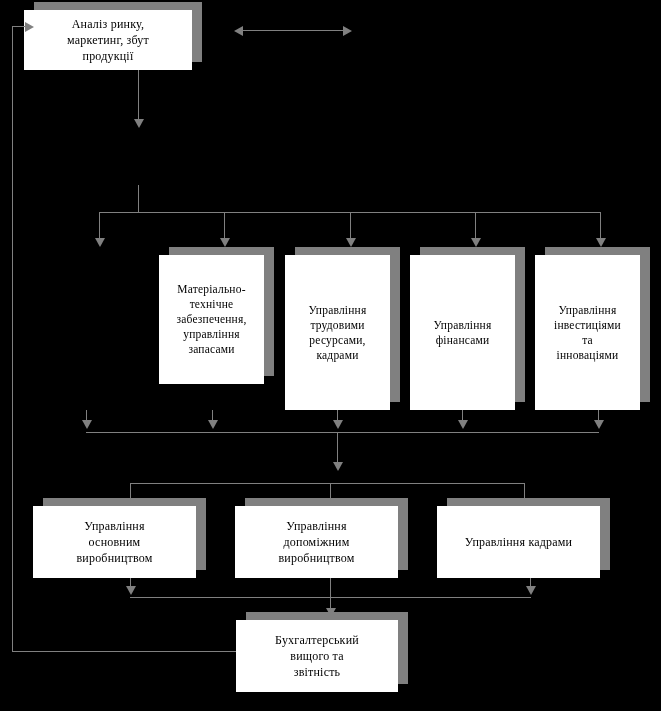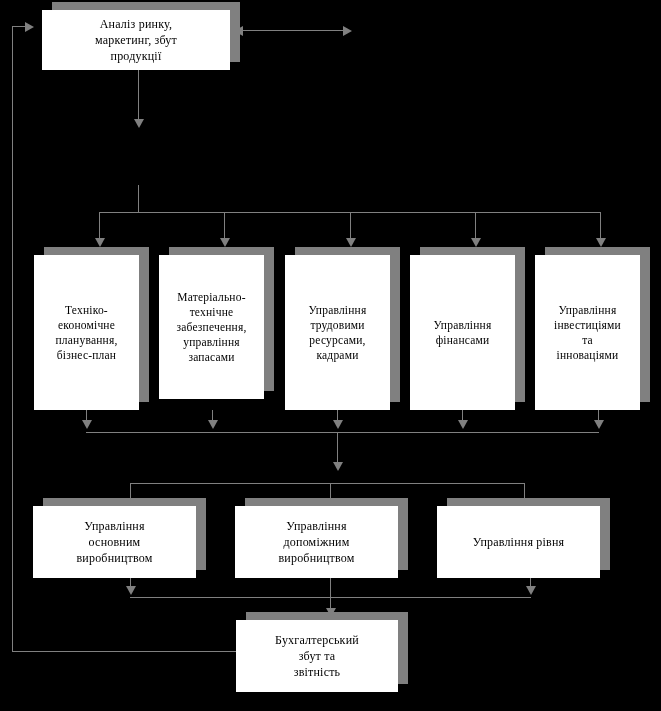--- a/index.html
+++ b/index.html
@@ -57,21 +57,21 @@
     border-top:5px solid transparent;
     border-bottom:5px solid transparent;
     border-left:9px solid #808080;
   }
 </style>
 </head>
 <body>
 
 <div id="stage">
 
-  <div class="node" style="left:42px;top:10px;width:188px;height:60px;">
+  <div class="node" style="left:24px;top:10px;width:168px;height:60px;">
     <div class="shadow"></div>
     <div class="face">
       <span class="label">Аналіз ринку,
 маркетинг, збут
 продукції</span>
     </div>
   </div>
 
 
   <div class="ln lnh" style="left:243px;top:30px;width:100px;"></div>
@@ -93,31 +93,22 @@
 
   <div class="ln lnv" style="left:350px;top:212px;height:28px;"></div>
   <div class="arrow down" style="left:346px;top:238px;"></div>
 
   <div class="ln lnv" style="left:475px;top:212px;height:28px;"></div>
   <div class="arrow down" style="left:471px;top:238px;"></div>
 
   <div class="ln lnv" style="left:600px;top:212px;height:28px;"></div>
   <div class="arrow down" style="left:596px;top:238px;"></div>
 
-  <div class="node small" style="left:34px;top:255px;width:105px;height:155px;">
-    <div class="shadow"></div>
-    <div class="face">
-      <span class="label">Техніко-
-економічне
-планування,
-бізнес-план</span>
-    </div>
-  </div>
-
-  <div class="node small" style="left:159px;top:255px;width:105px;height:144px;">
+
+  <div class="node small" style="left:159px;top:255px;width:105px;height:129px;">
     <div class="shadow"></div>
     <div class="face">
       <span class="label">Матеріально-
 технічне
 забезпечення,
 управління
 запасами</span>
     </div>
   </div>
 
@@ -194,42 +185,42 @@
     <div class="face">
       <span class="label">Управління
 допоміжним
 виробництвом</span>
     </div>
   </div>
 
   <div class="node" style="left:437px;top:506px;width:163px;height:72px;">
     <div class="shadow"></div>
     <div class="face">
-      <span class="label">Управління рівня</span>
+      <span class="label">Управління кадрами</span>
     </div>
   </div>
 
   <div class="ln lnv" style="left:130px;top:578px;height:12px;"></div>
   <div class="arrow down" style="left:126px;top:586px;"></div>
 
   <div class="ln lnv" style="left:330px;top:578px;height:12px;"></div>
 
   <div class="ln lnv" style="left:530px;top:578px;height:12px;"></div>
   <div class="arrow down" style="left:526px;top:586px;"></div>
 
   <div class="ln lnh" style="left:130px;top:597px;width:401px;"></div>
 
   <div class="ln lnv" style="left:330px;top:578px;height:36px;"></div>
   <div class="arrow down" style="left:326px;top:608px;"></div>
 
   <div class="node" style="left:236px;top:620px;width:162px;height:72px;">
     <div class="shadow"></div>
     <div class="face">
       <span class="label">Бухгалтерський
-збут та
+вищого та
 звітність</span>
     </div>
   </div>
 
   <div class="ln lnh" style="left:12px;top:651px;width:224px;"></div>
   <div class="ln lnv" style="left:12px;top:26px;height:626px;"></div>
   <div class="ln lnh" style="left:12px;top:26px;width:15px;"></div>
   <div class="arrow right" style="left:25px;top:22px;"></div>
 
 </div>

